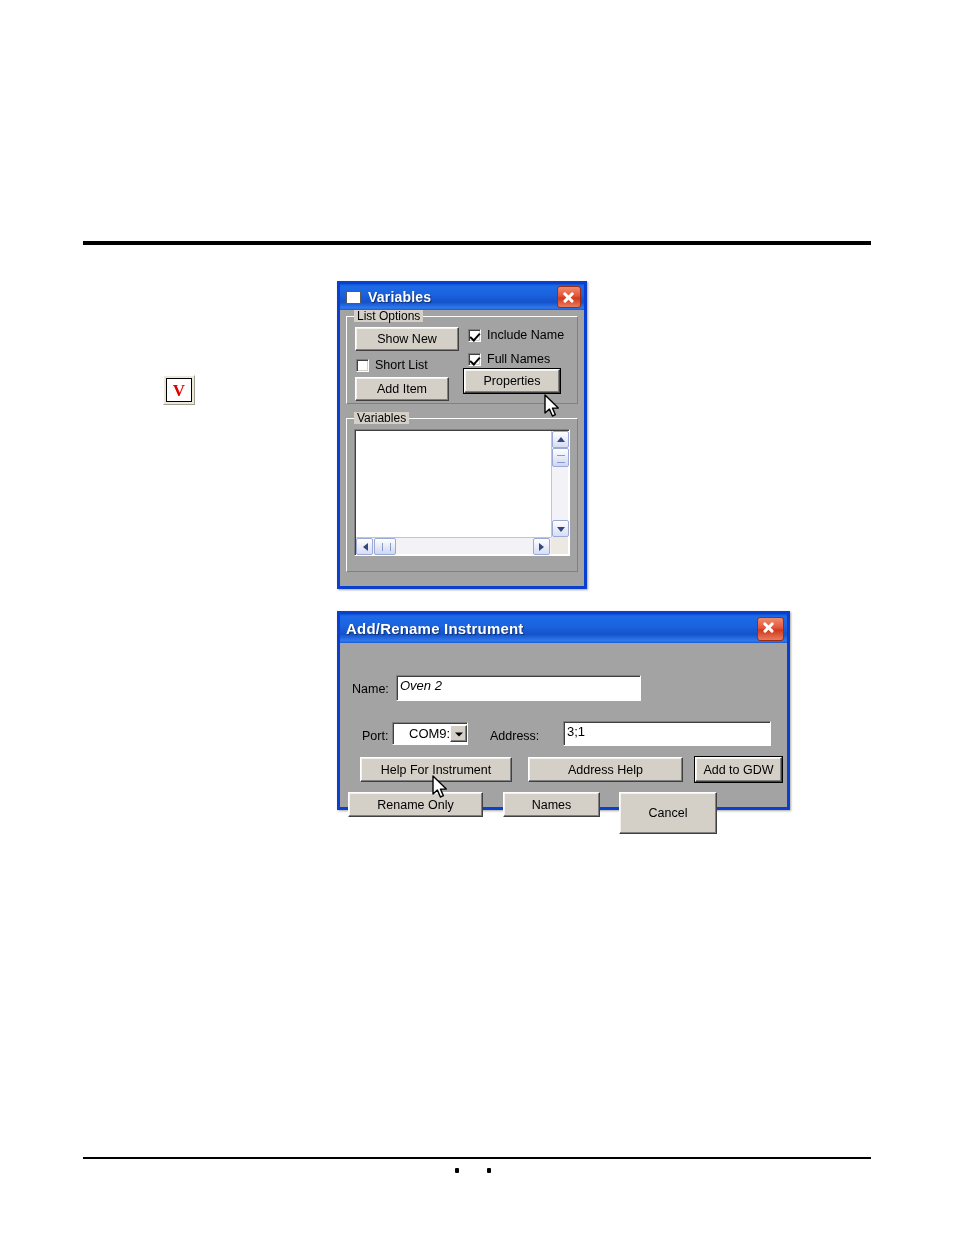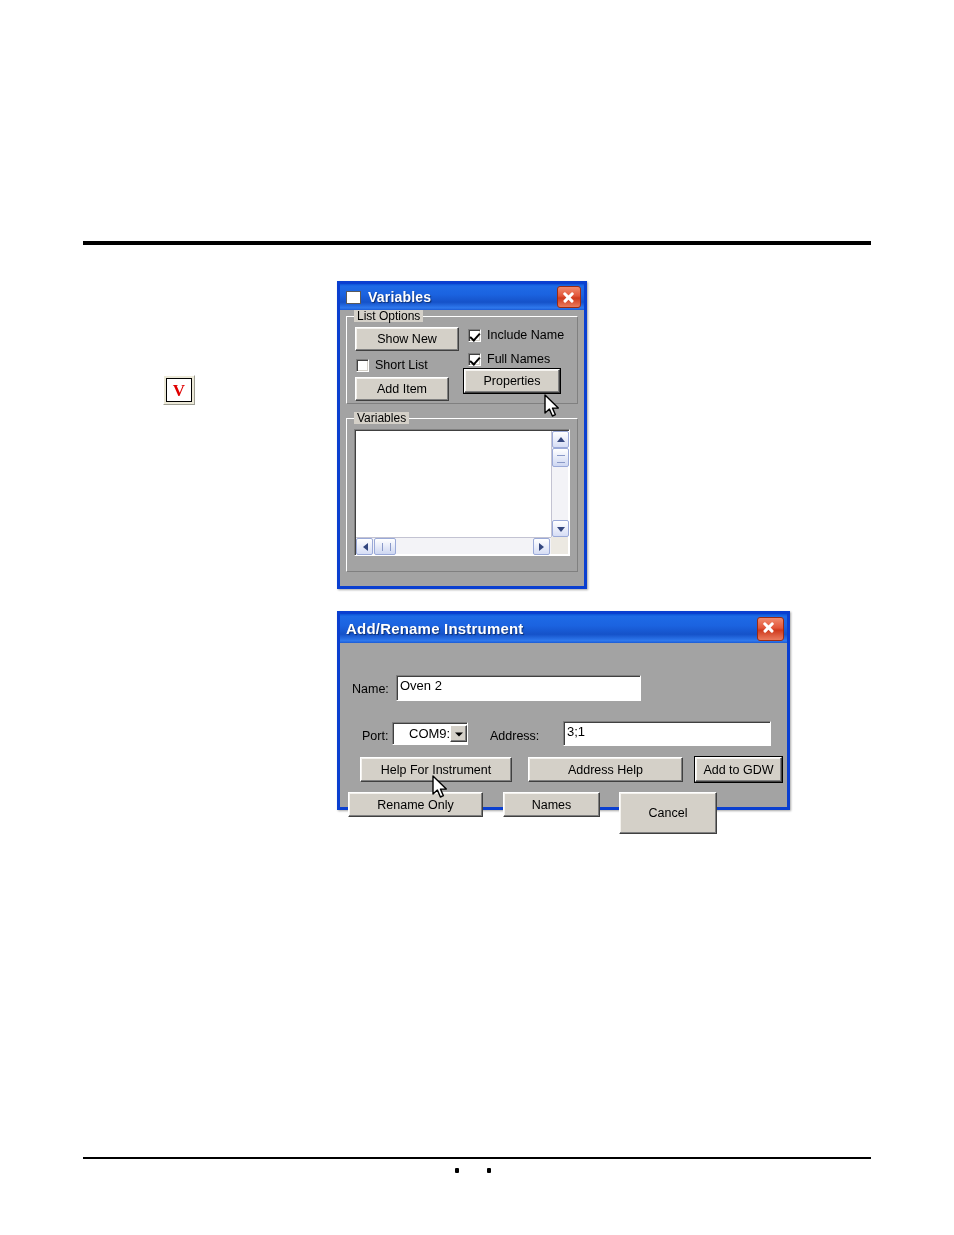--- a/index.html
+++ b/index.html
@@ -532,21 +532,21 @@
 <div class="xp-dialog" style="left:337px; top:611px; width:453px; height:199px;">
 
   <div class="xp-titlebar" style="height:29px;">
     <div class="xp-title-text" style="font-size:15px;">Add/Rename Instrument</div>
     <div class="xp-close" style="width:25px;height:22px;"></div>
   </div>
 
   <div class="xp-body" style="position:relative; padding:0;">
 
     <div class="fieldlabel" style="position:absolute; left:12px; top:39px;">Name:</div>
-    <div class="txtinput" style="position:absolute; left:56px; top:32px; width:245px; height:26px;">Oven 2</div>
+    <div class="txtinput" style="position:absolute; left:56px; top:32px; width:245px; height:26px;font-style:italic;">Oven 2</div>
 
     <div class="fieldlabel" style="position:absolute; left:22px; top:86px;">Port:</div>
     <div class="combo" style="position:absolute; left:52px; top:79px; width:76px; height:23px;">
       <span class="combo-text">COM9:</span>
       <span class="combo-arrow"></span>
     </div>
 
     <div class="fieldlabel" style="position:absolute; left:150px; top:86px;">Address:</div>
     <div class="txtinput" style="position:absolute; left:223px; top:78px; width:208px; height:25px;">3;1</div>
 

